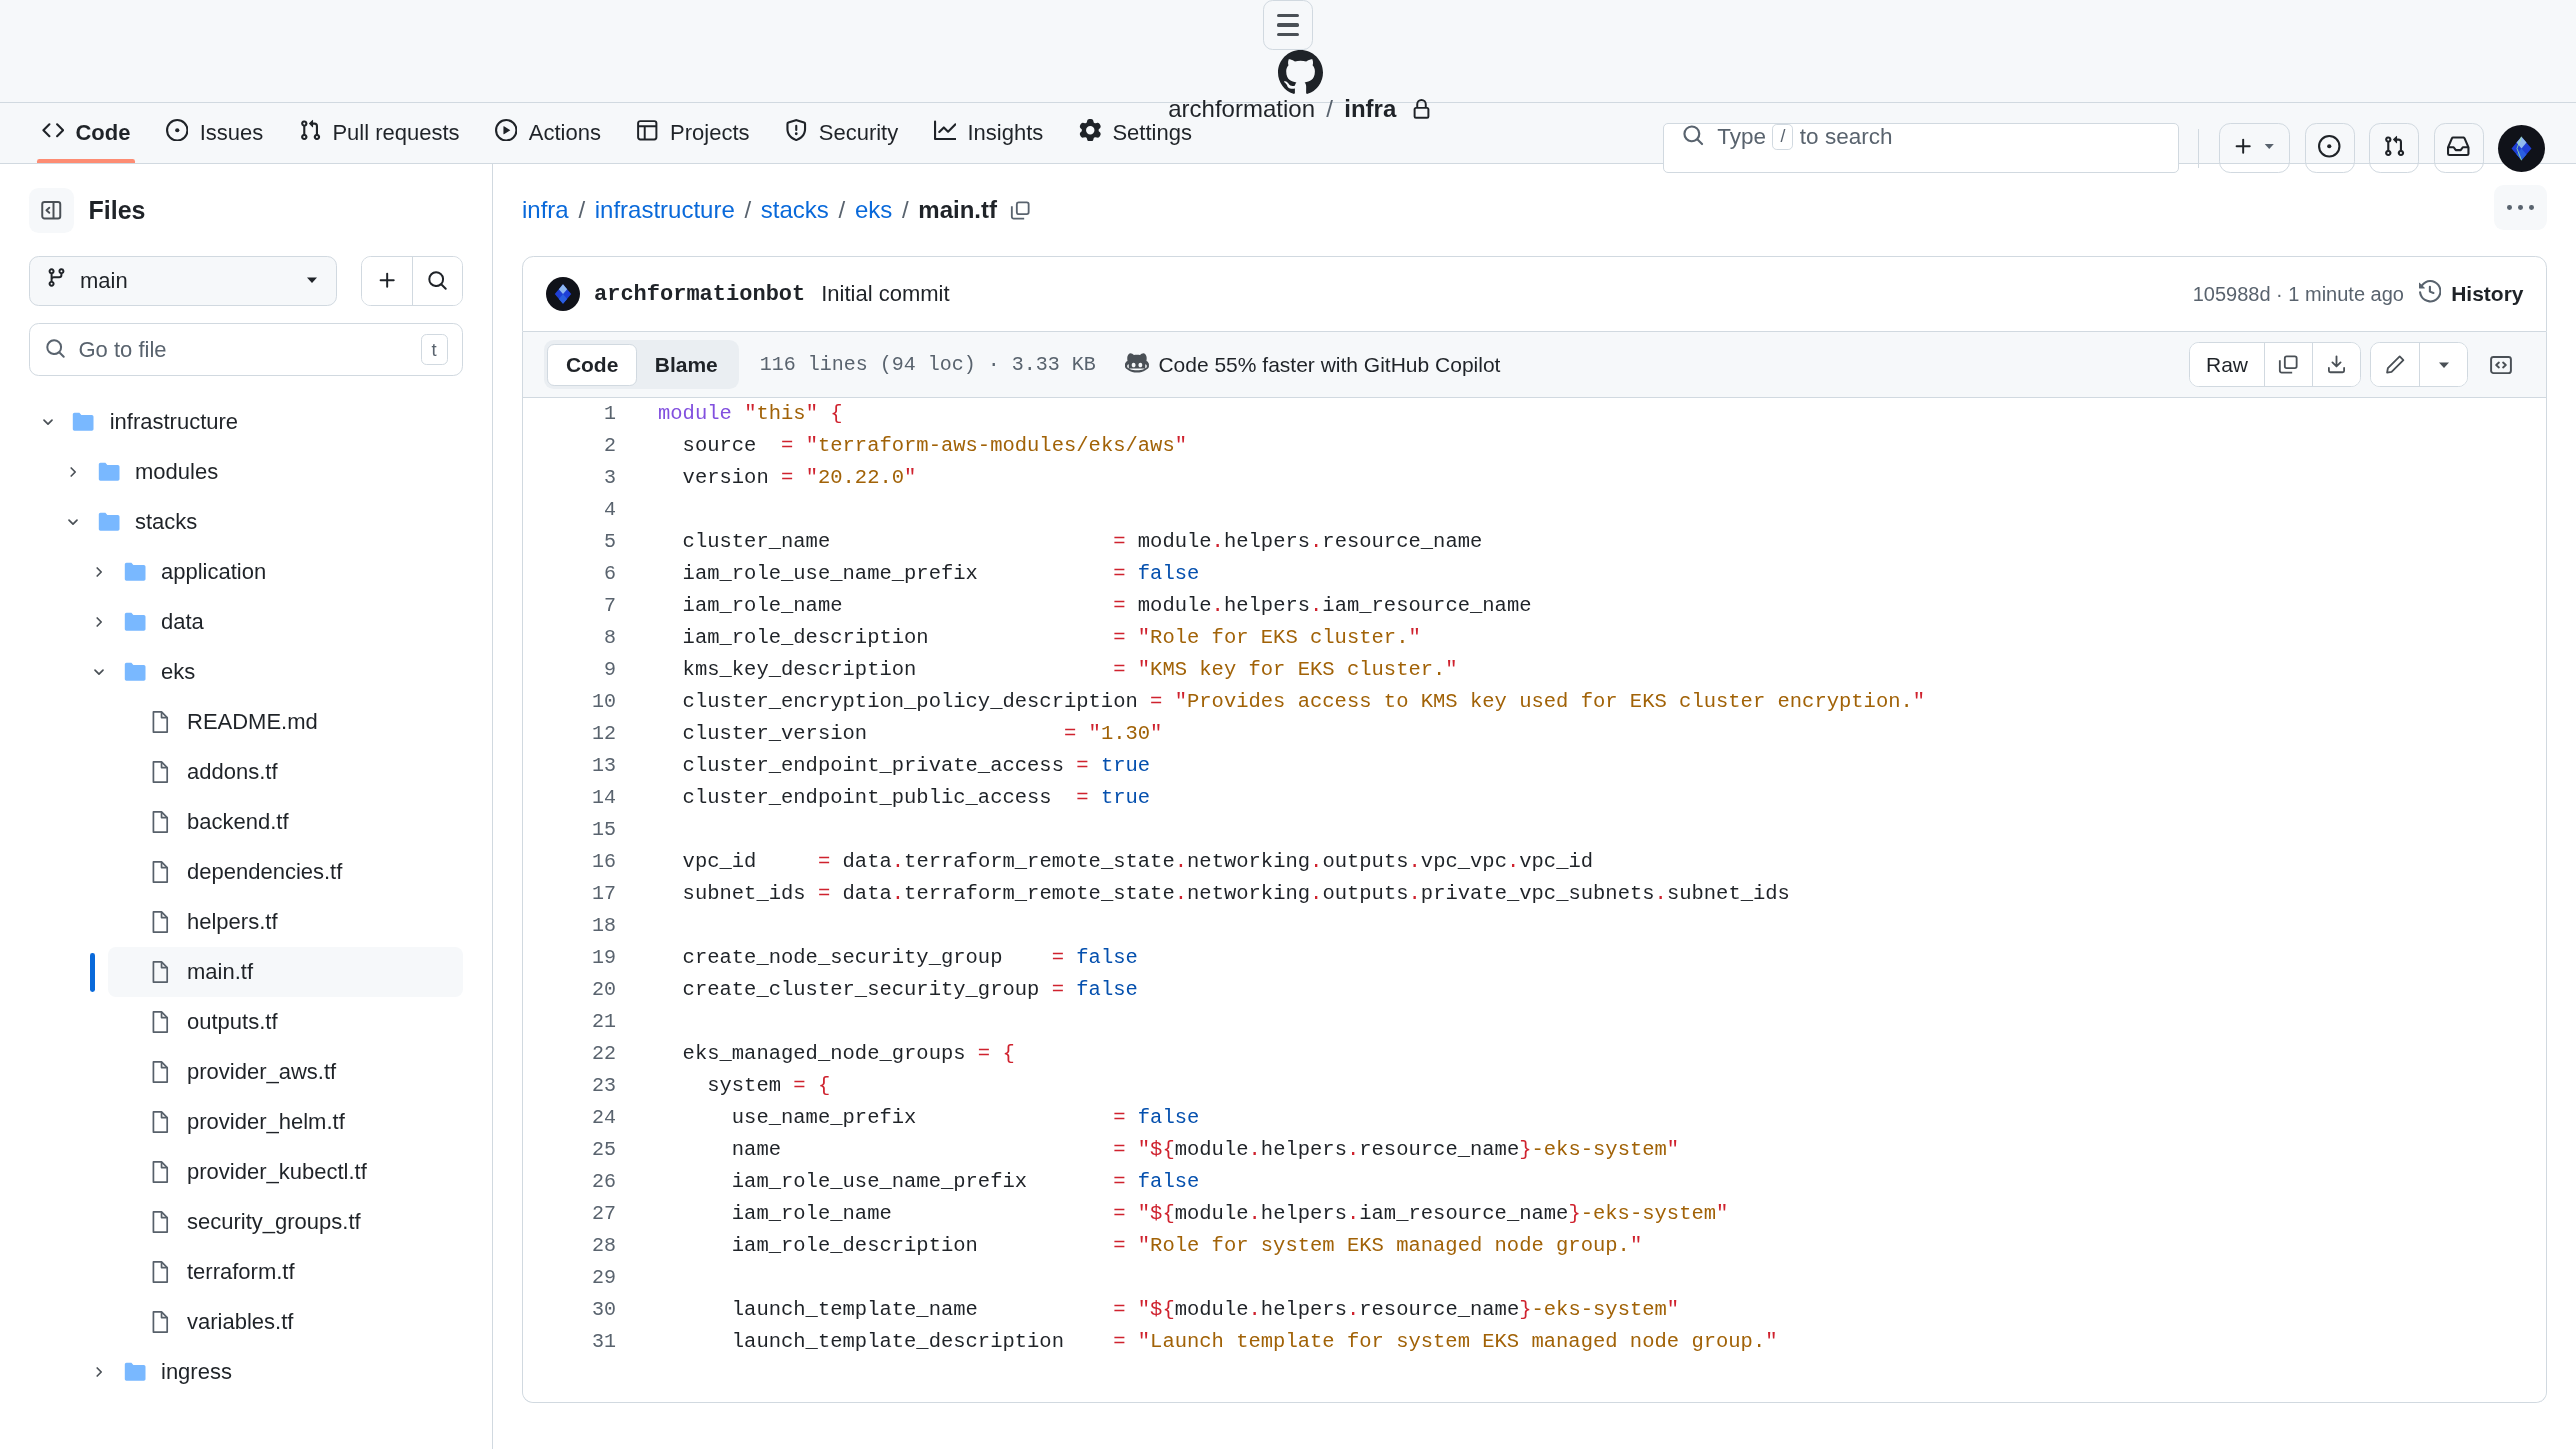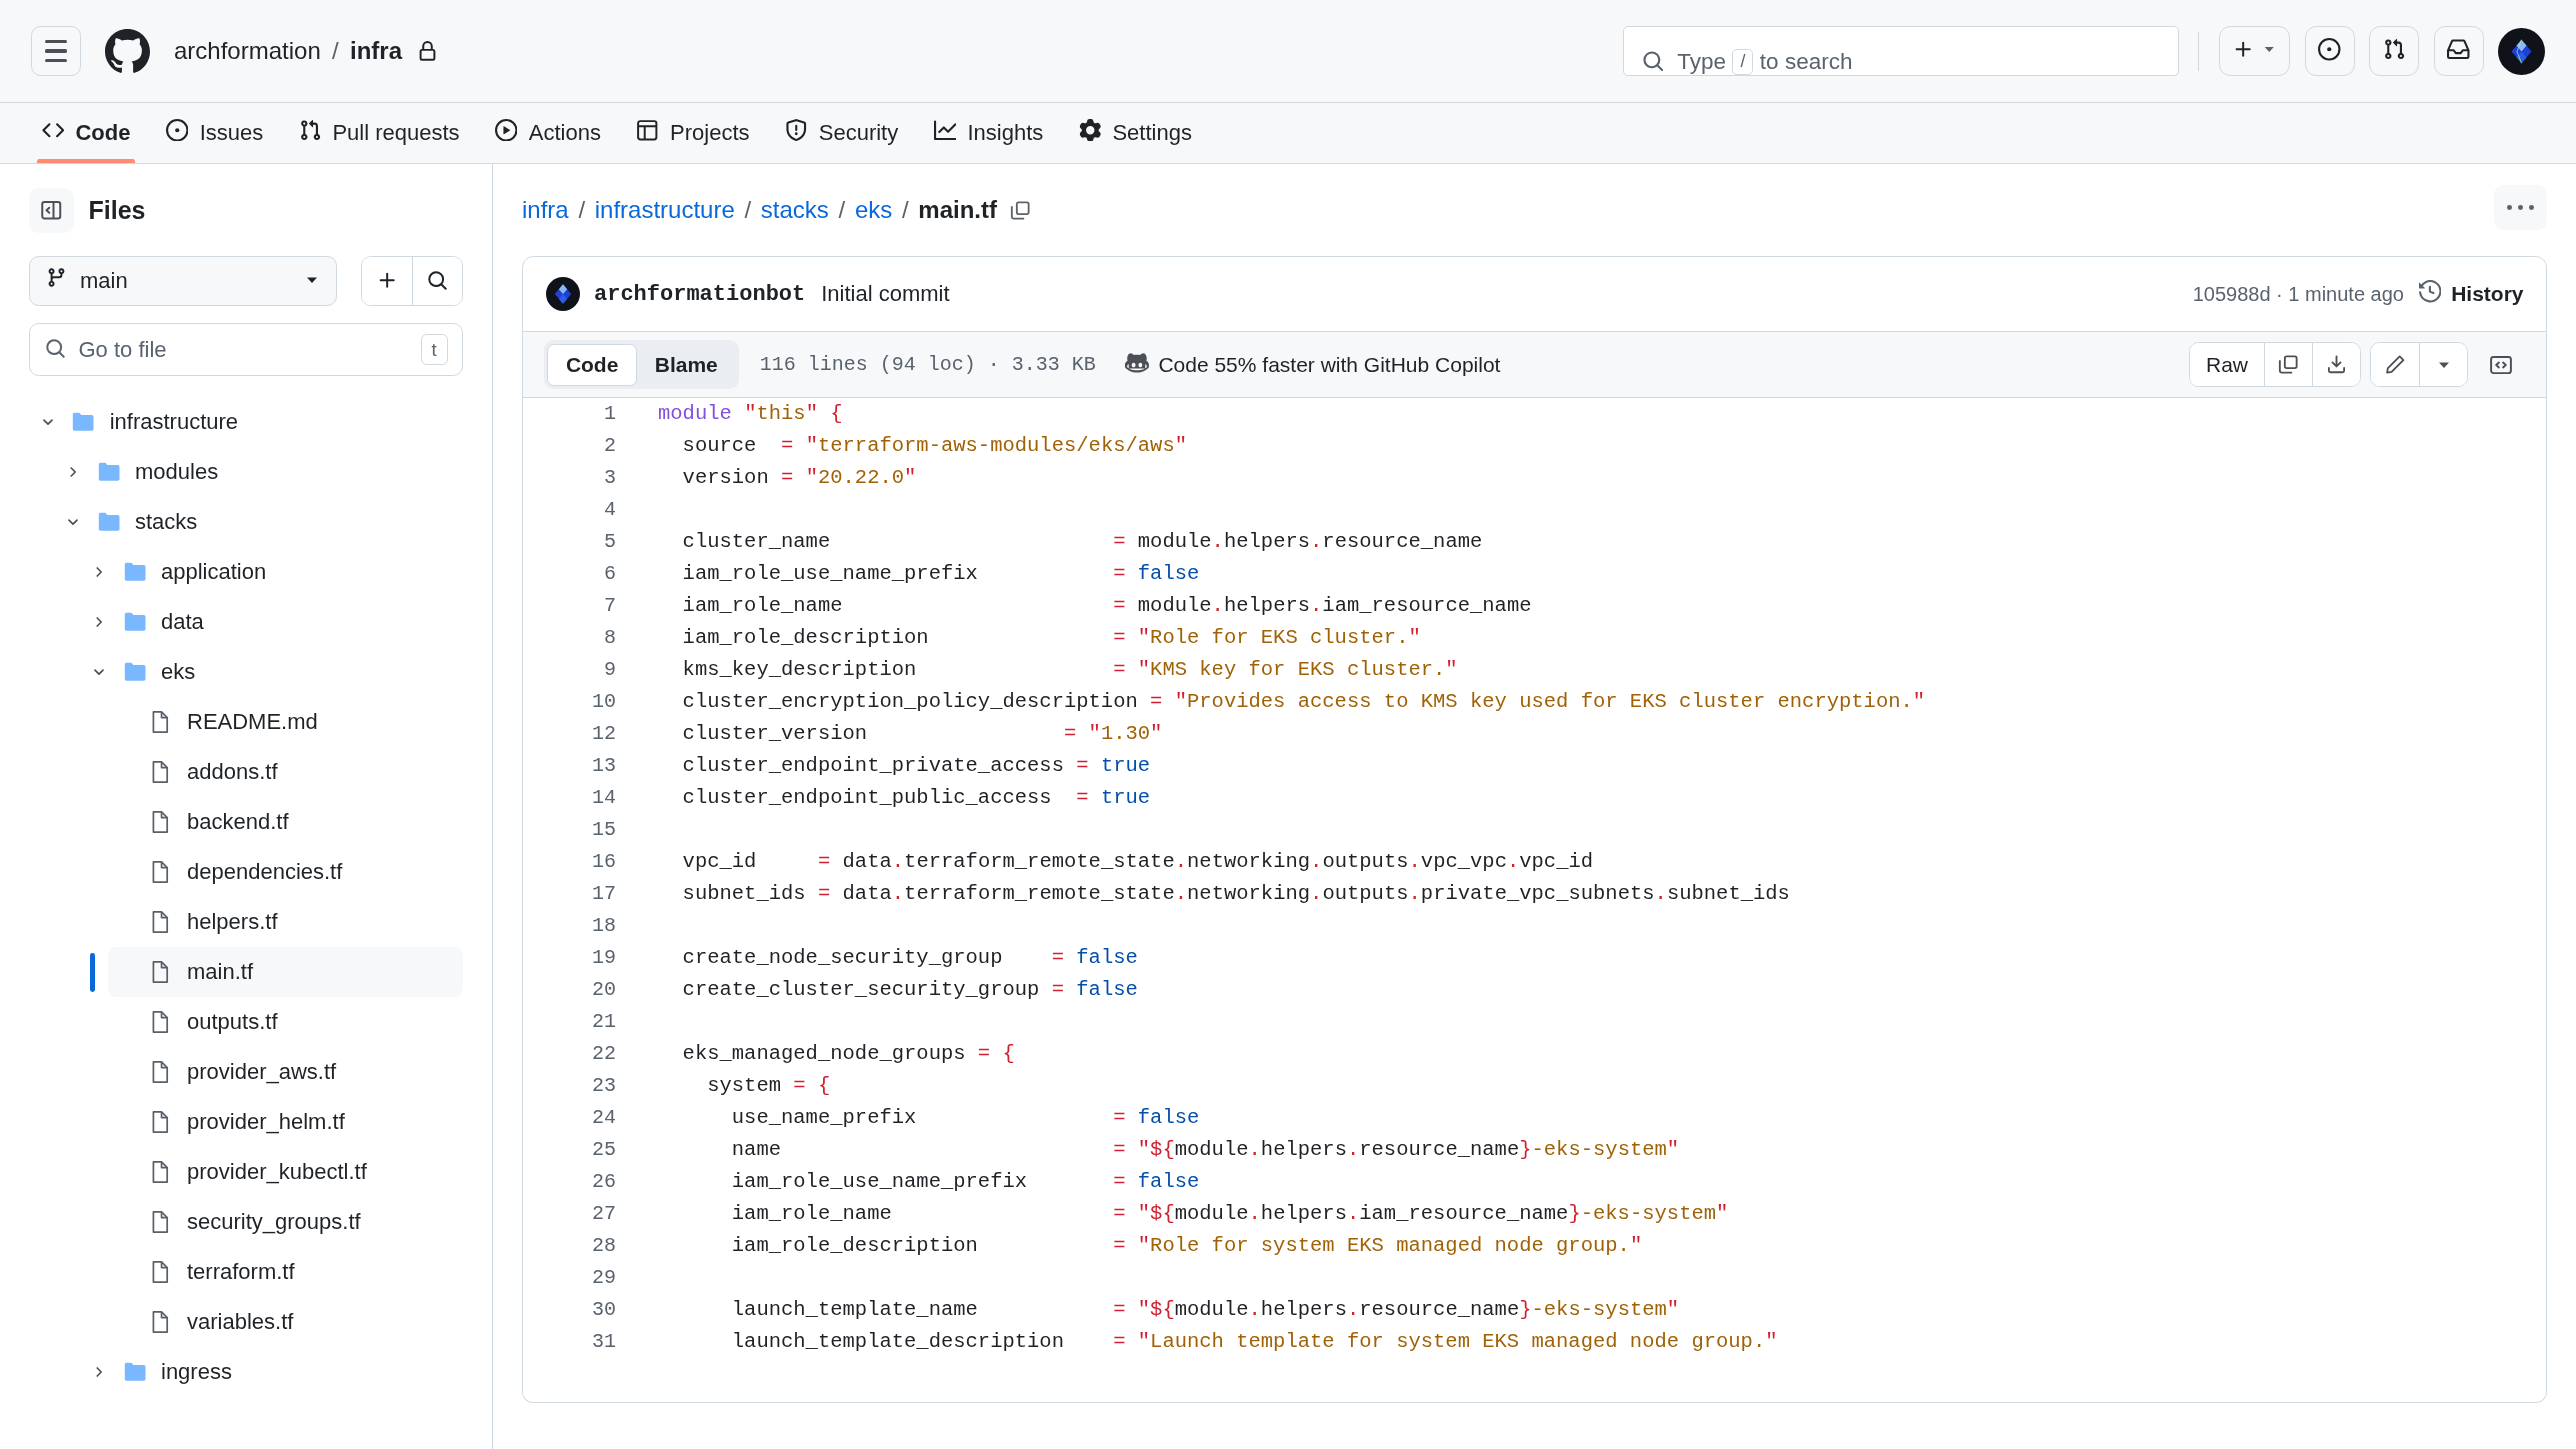--- a/index.html
+++ b/index.html
@@ -14,20 +14,21 @@
   .page { position: relative; width: 2576px; height: 1449px; background:#ffffff; }
 
   
   .gh-header {
     height: 103px;
     background: #f6f8fa;
     border-bottom: 0.8px solid #d1d9e0;
     display: flex; align-items: center;
     padding: 0 31px;
     gap: 0;
+    flex-direction: column;
   }
   .hamburger {
     width: 50px; height: 50px;
     border: 0.8px solid #d1d9e0; border-radius: 9.7px;
     background: transparent;
     display: flex; flex-direction: column; align-items: center; justify-content: center;
     gap: 6.4px; cursor: pointer; flex: none;
   }
   .hamburger span { display:block; width: 22.5px; height: 3.2px; background:#4a5056; border-radius: 1.6px; }
   .gh-logo { margin-left: 24px; flex: none; display:flex; align-items:center; }
@@ -37,24 +38,24 @@
   }
   .repo-crumb a { color:#1f2328; text-decoration: none; }
   .repo-crumb .sep { color:#59636e; font-weight: 300; }
   .repo-crumb .bold { font-weight: 700; }
   .lock-ic { display:inline-flex; margin-left: 3.2px; }
 
   .header-right {
     margin-left: auto; display: flex; align-items: center; gap: 0;
   }
   .search-box {
-    width: 556px; height: 50px;
+    width: 516px; height: 50px;
     border: 0.8px solid #d1d9e0; border-radius: 5px;
     background: #ffffff;
-    display:flex; align-items:flex-end; gap: 13px;
+    display:flex; align-items:flex-start; gap: 13px;
     padding: 0 17.7px; cursor: text;
   }
   .search-box .ph { color:#59636e; font-size: 22.5px; display:flex; align-items:center; gap:6.4px; }
   .kbd-slash {
     display:inline-flex; align-items:center; justify-content:center;
     min-width: 21px; height: 26px; padding: 0 4px;
     border: 0.8px solid #d1d9e0; border-radius: 4.8px;
     font-size: 17.7px; color:#59636e; line-height: 1;
   }
   .hdr-divider { width:0.8px; height: 39px; background:#d1d9e0; margin: 0 19.3px; }

